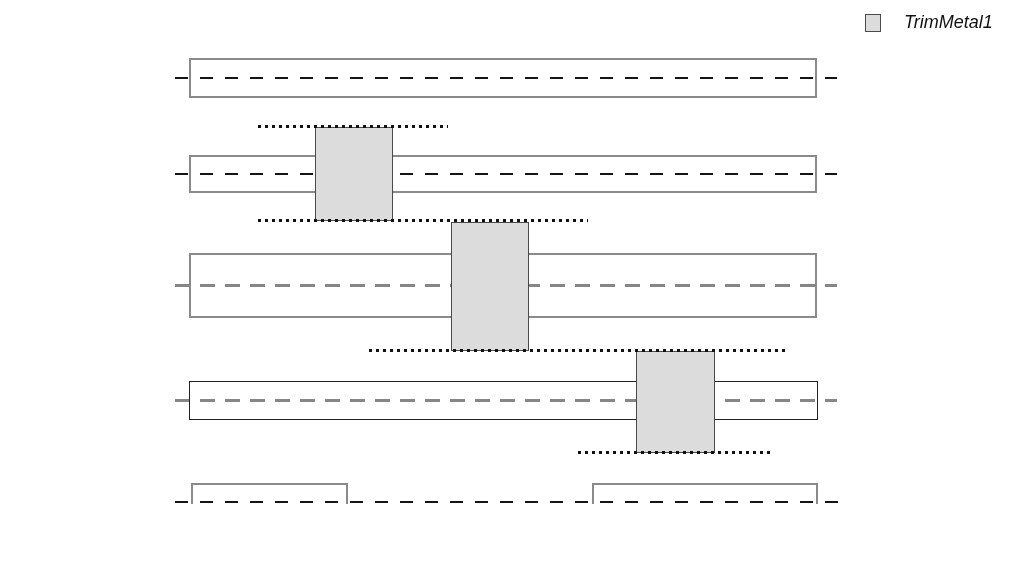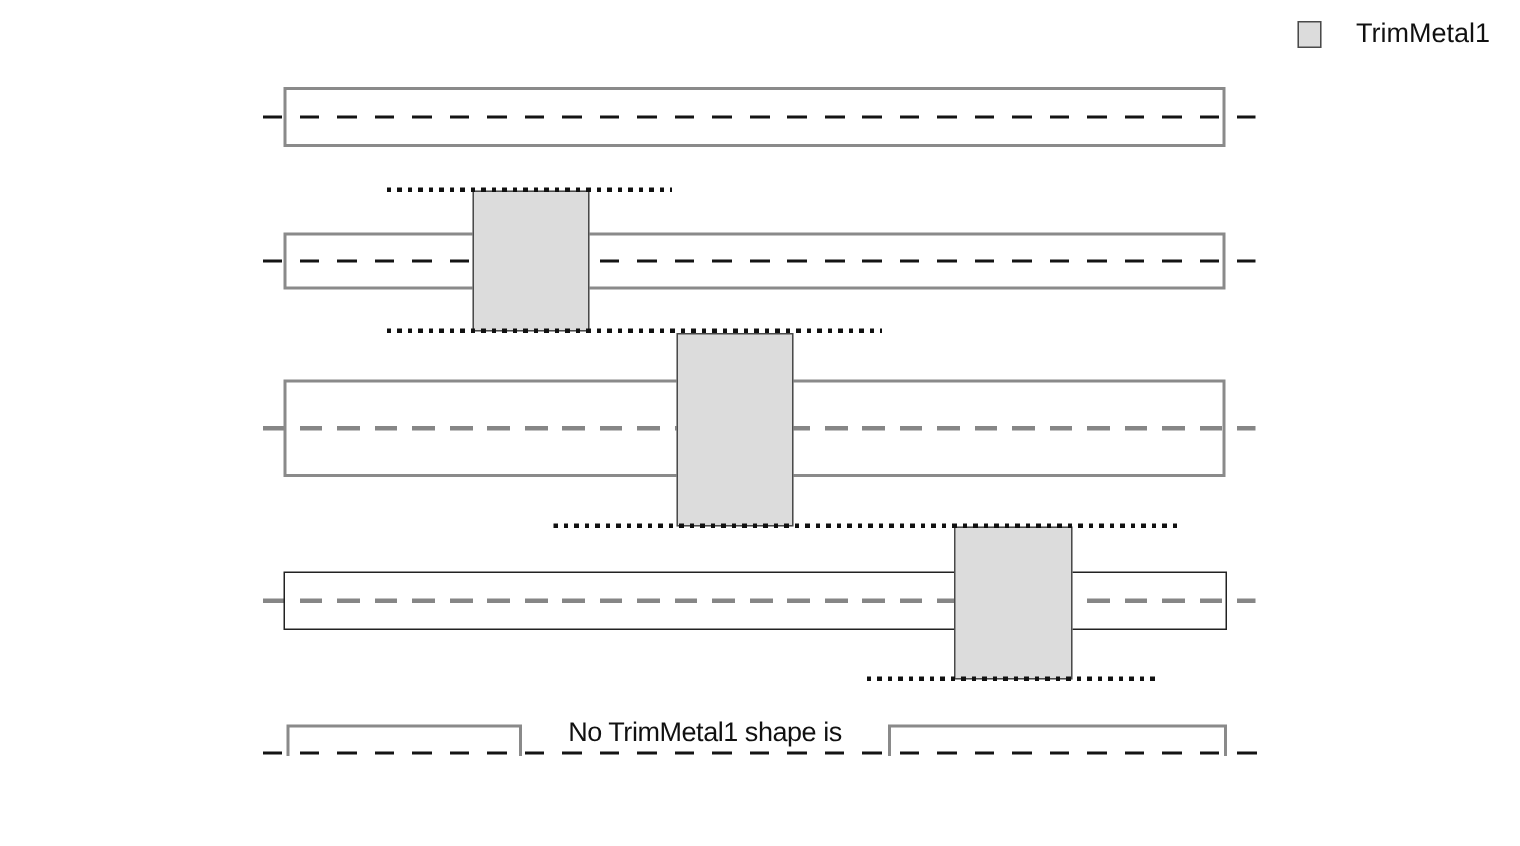--- a/index.html
+++ b/index.html
@@ -3,20 +3,21 @@
 <meta charset="utf-8">
 <style>
   html, body { margin: 0; padding: 0; background: #ffffff; }
   .stage {
     position: relative;
     width: 1013px;
     height: 504px;
     background: var(--background, #ffffff);
     font-family: "Liberation Sans", sans-serif;
     overflow: hidden;
+    font-style: italic;
   }
   
   .centerline { position: absolute; z-index: 1; }
   .centerline.black-dash {
     height: 2px;
     background: repeating-linear-gradient(90deg,
       var(--dash-black, #141414) 0 13px, transparent 13px 25px);
   }
   .centerline.gray-dash {
     height: 3px;
@@ -65,21 +66,20 @@
 <body>
 
 <div class="stage">
 
   <div class="legend">
     <span class="swatch"></span>
     <span class="legend-label">TrimMetal1</span>
   </div>
 
   <div class="annotation">
-    <div>No TrimMetal1 shape is</div>
   </div>
 
 <div class="centerline black-dash" style="left: 175px; top: 77px; width: 662px;"></div>
     <div class="centerline black-dash" style="left: 175px; top: 173px; width: 662px;"></div>
     <div class="centerline gray-dash" style="left: 175px; top: 284px; width: 662px;"></div>
     <div class="centerline gray-dash" style="left: 175px; top: 399px; width: 662px;"></div>
     <div class="centerline black-dash" style="left: 175px; top: 501px; width: 665px;"></div>
     <div class="track gray" style="left: 189px; top: 58px; width: 628px; height: 40px;"></div>
     <div class="track gray" style="left: 189px; top: 155px; width: 628px; height: 38px;"></div>
     <div class="track gray" style="left: 189px; top: 253px; width: 628px; height: 65px;"></div>

